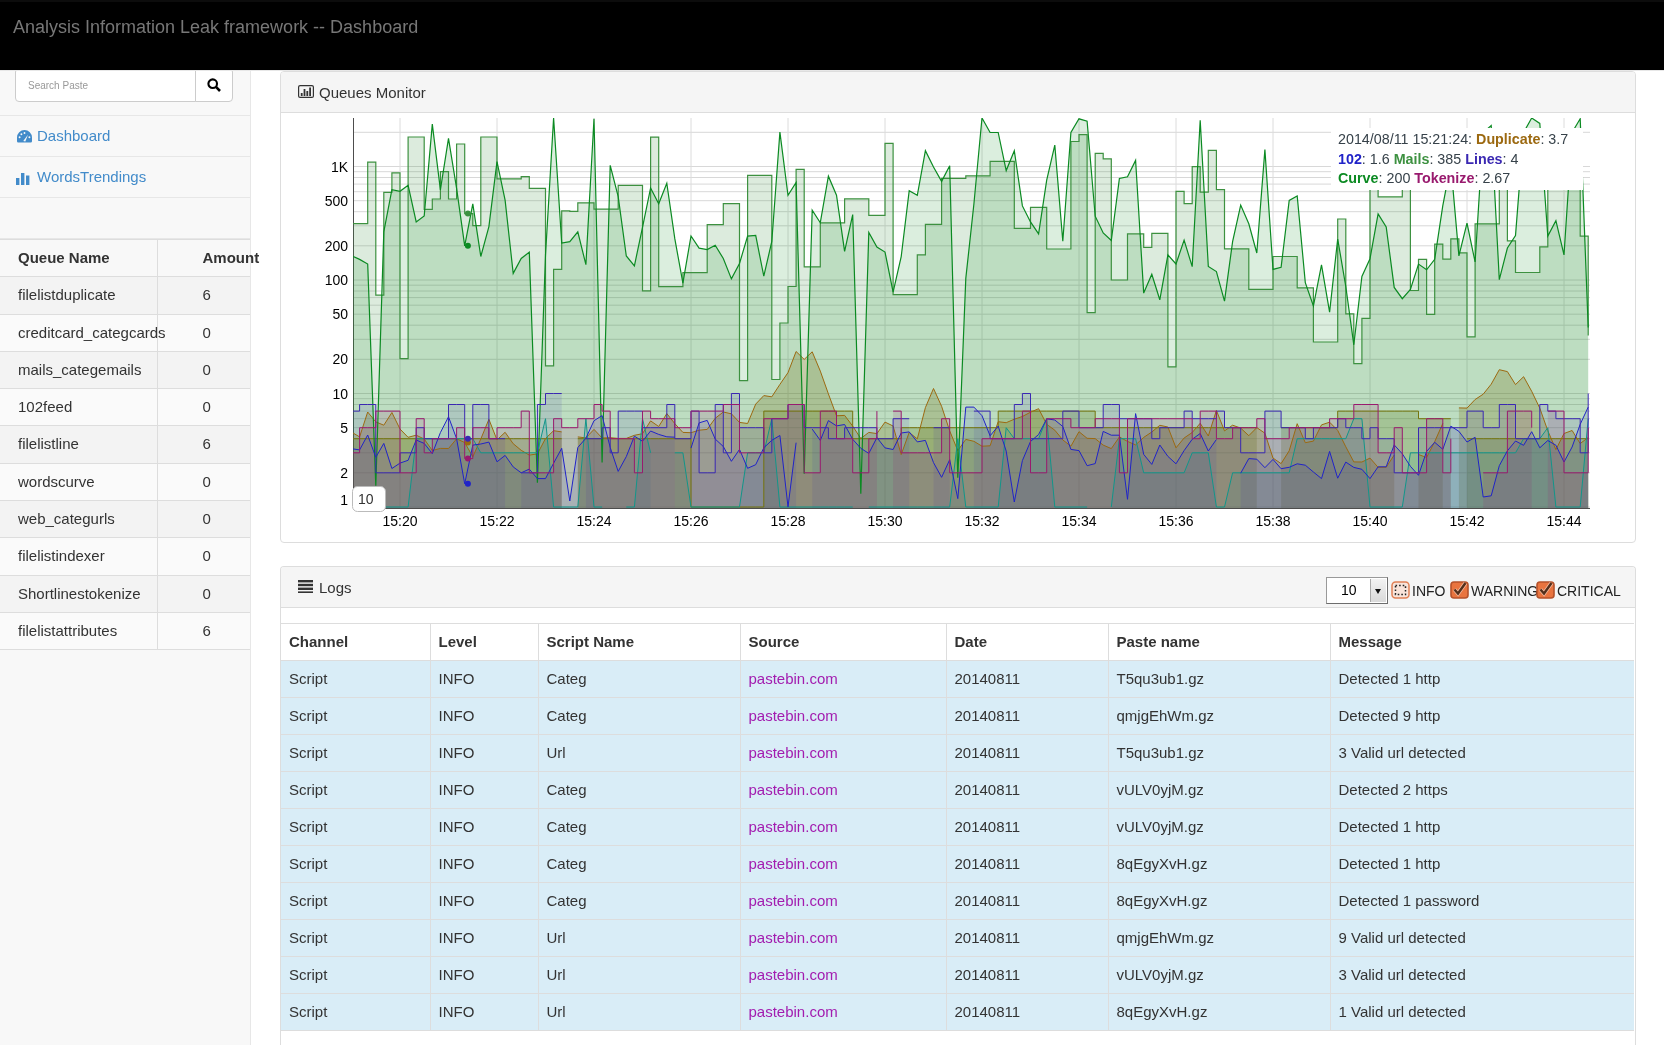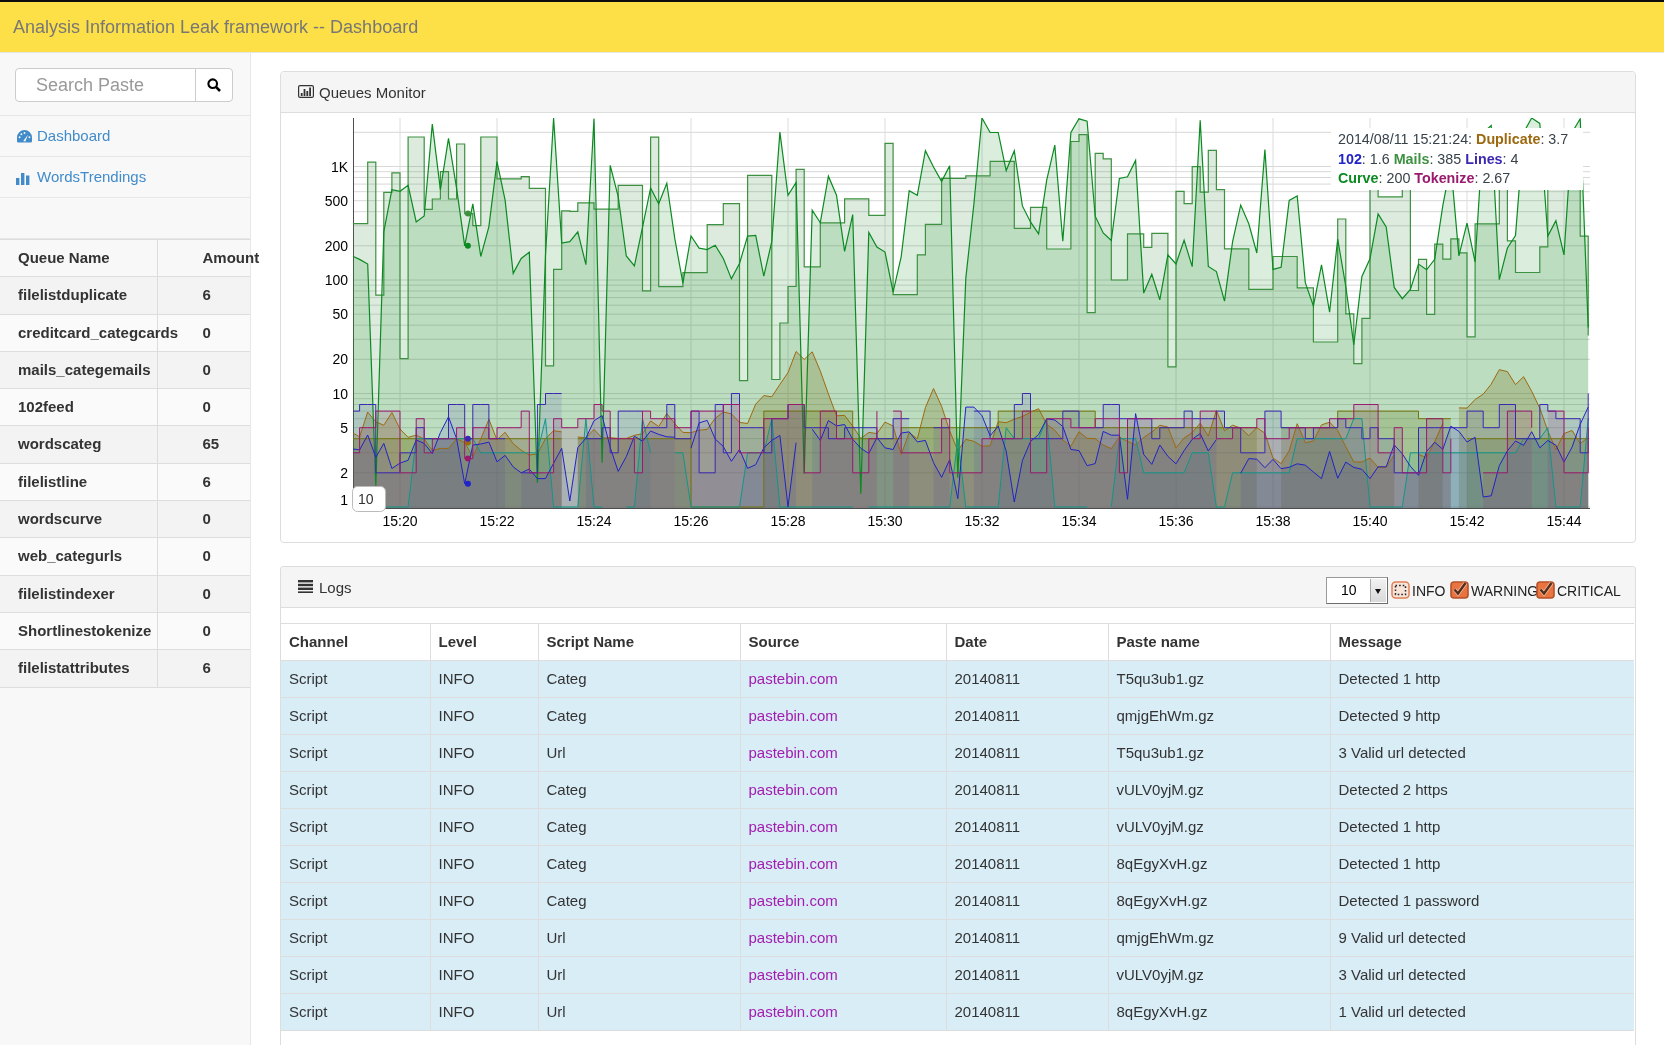--- a/index.html
+++ b/index.html
@@ -1,37 +1,37 @@
 <!DOCTYPE html>
 <html><head>
 <meta charset="utf-8">
 <title>Analysis Information Leak framework -- Dashboard</title>
 <style>
 * { margin:0; padding:0; box-sizing:border-box; }
 html,body { width:1664px; height:1045px; overflow:hidden; background:#fff;
   font-family:"Liberation Sans", sans-serif; font-size:14px; color:#333; position:relative; }
 .topline { position:absolute; top:0; left:0; width:1664px; height:2px; background:#0c0c0c; z-index:30; }
-.navbar { position:absolute; top:2px; left:0; width:1664px; height:51px; background:#fde047;
+.navbar { position:absolute; top:2px; left:0; width:1664px; height:69px; background:#000000;
   border-bottom:1px solid #e7e7e7; z-index:20; }
 .navbar .brand { position:absolute; left:13px; top:0; line-height:50px; font-size:18px; color:#777; }
 .sidebar { position:absolute; top:53px; left:0; width:251px; height:992px; background:#f8f8f8;
   border-right:1px solid #e7e7e7; z-index:10; }
 .search { position:absolute; top:15px; left:15px; width:218px; height:34px; }
 .search input { position:absolute; left:0; top:0; width:181px; height:34px; border:1px solid #ccc;
-  border-radius:4px 0 0 4px; padding:6px 20px; font-size:18px; font-family:inherit; color:#555; background:#fff; outline:none; }
+  border-radius:4px 0 0 4px; padding:6px 12px; font-size:10px; font-family:inherit; color:#555; background:#fff; outline:none; }
 .search input::placeholder { color:#999; opacity:1; }
 .search .btn { position:absolute; left:180px; top:0; width:38px; height:34px; border:1px solid #ccc;
   border-radius:0 4px 4px 0; background:#fff; }
 .sep { position:absolute; left:0; width:250px; height:0; border-top:1px solid #e7e7e7; }
 .navlink { position:absolute; left:0; width:250px; height:41px; color:#428bca; font-size:15px;padding-left:24px; }
 .navlink svg { position:absolute; left:16px; top:13px; }
 .navlink span { position:absolute; left:37px; top:11px; }
 .qtable { position:absolute; top:186px; left:0; width:250px; border-collapse:collapse; table-layout:fixed; font-size:15px; }
 .qtable th, .qtable td { border:1px solid #ddd; border-left:none; padding:8px 8px; text-align:left;
-  line-height:20.3px; font-weight:bold; }
+  line-height:20.3px; font-weight:normal; }
 .qtable th { font-weight:bold; color:#333; }
 .qtable .qn { width:157px;padding-left:18px; }
 .qtable td.qa, .qtable th.qa { border-right:none;padding-left:45px; }
 .qtable tbody tr:nth-child(odd) { background:#f3f3f3; }
 .qtable tbody tr:nth-child(even) { background:#fafafa; }
 .panel { position:absolute; background:#fff; border:1px solid #ddd; border-radius:4px; }
 .panel .phead { position:absolute; top:0; left:0; right:0; height:41px; background:#f5f5f5;
   border-bottom:1px solid #ddd; border-radius:3px 3px 0 0; }
 .phead .ptitle { position:absolute; left:38px; top:12px; font-size:15px; color:#333; }
 .phead svg.picon { position:absolute; left:17px; top:13px; }
@@ -110,24 +110,20 @@
           <td class="qn">creditcard_categcards</td>
           <td class="qa">0</td>
         </tr>
 <tr>
           <td class="qn">mails_categemails</td>
           <td class="qa">0</td>
         </tr>
 <tr>
           <td class="qn">102feed</td>
           <td class="qa">0</td>
-        </tr>
-<tr>
-          <td class="qn">wordscateg</td>
-          <td class="qa">65</td>
         </tr>
 <tr>
           <td class="qn">filelistline</td>
           <td class="qa">6</td>
         </tr>
 <tr>
           <td class="qn">wordscurve</td>
           <td class="qa">0</td>
         </tr>
 <tr>

